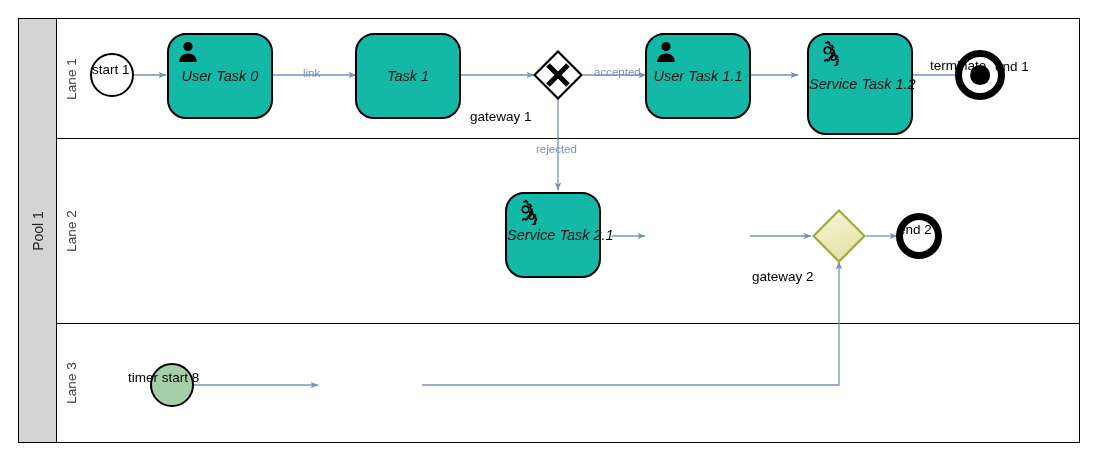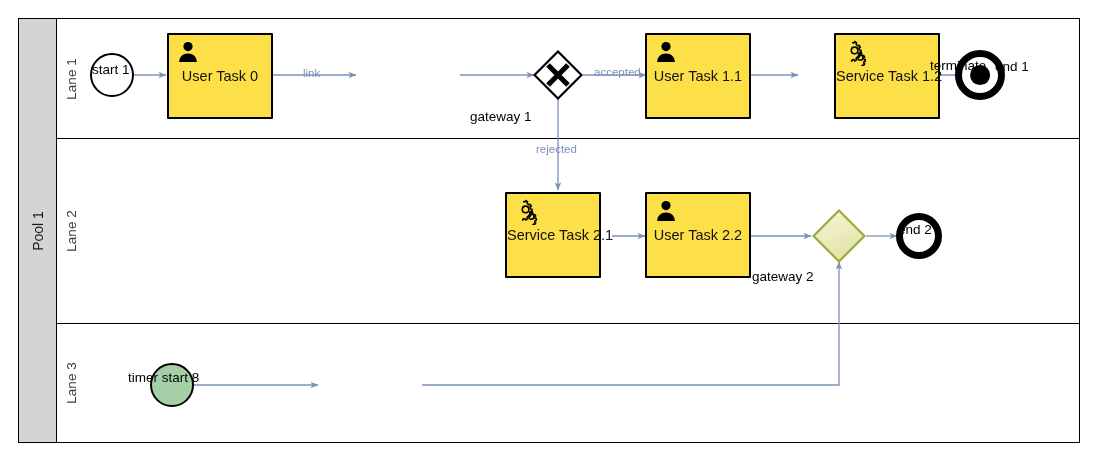--- a/index.html
+++ b/index.html
@@ -59,22 +59,23 @@
     transform: translate(-50%, -50%) rotate(-90deg);
     transform-origin: center center;
     white-space: nowrap;
     font-size: 13.5px;
     color: #3a3a3a;
   }
   
   .node { position: absolute; box-sizing: border-box; }
   .task {
     border: 2.4px solid #000000;
-    border-radius: 1px;
-    background: #fde047;
+    border-radius: 19px;
+    background: #14b8a6;
+    font-style: italic;
   }
   .task-label {
     position: absolute;
     left: 0;
     width: 100%;
     top: 50%;
     transform: translateY(-50%);
     text-align: center;
     font-size: 14.5px;
     color: #111111;
@@ -195,40 +196,43 @@
   <div class="node task" style="left:167px; top:33px; width:106px; height:86px;">
     <span class="task-icon">
       <svg viewBox="0 0 24 24" width="24" height="24">
         <circle cx="12" cy="6.6" r="4.6" fill="#000"></circle>
         <path d="M3.2 22c0-5.1 3.9-8.4 8.8-8.4S20.8 16.9 20.8 22z" fill="#000"></path>
       </svg>
     </span>
     <span class="task-label">User Task 0</span>
   </div>
 
+  <div class="node task" style="left:355px; top:33px; width:106px; height:86px;">
+    <span class="task-label">Task 1</span>
+  </div>
 
   <div class="node gateway" style="left:533px; top:50px; width:50px; height:50px;">
     <svg class="gw-shape" viewBox="0 0 50 50">
       <polygon points="25,1.5 48.5,25 25,48.5 1.5,25" fill="#ffffff" stroke="#000000" stroke-width="2.2"></polygon>
       <path d="M15,15 L35,35 M35,15 L15,35" stroke="#000000" stroke-width="5.2" stroke-linecap="butt"></path>
     </svg>
   </div>
   <span class="node-label" style="left:470px; top:109px;">gateway 1</span>
 
   <div class="node task" style="left:645px; top:33px; width:106px; height:86px;">
     <span class="task-icon">
       <svg viewBox="0 0 24 24" width="24" height="24">
         <circle cx="12" cy="6.6" r="4.6" fill="#000"></circle>
         <path d="M3.2 22c0-5.1 3.9-8.4 8.8-8.4S20.8 16.9 20.8 22z" fill="#000"></path>
       </svg>
     </span>
     <span class="task-label">User Task 1.1</span>
   </div>
 
-  <div class="node task" style="left:834px; top:33px; width:106px; height:86px;">
+  <div class="node task" style="left:807px; top:33px; width:106px; height:102px;">
     <span class="task-icon">
       <svg viewBox="0 0 26 26" width="26" height="26">
         <g fill="none" stroke="#000" stroke-width="1.6">
           <path d="M9 2.4 l1.9 .5 .9-1.2 1.7 1.1 -.3 1.5 1.4 1.4 1.5-.3 1.1 1.7 -1.2 .9 .5 1.9 1.5 .4 0 2 -1.5 .4 -.5 1.9 1.2 .9 -1.1 1.7 -1.5-.3 -1.4 1.4 .3 1.5 -1.7 1.1 -.9-1.2 -1.9 .5 -.4 1.5"></path>
         </g>
         <circle cx="11.6" cy="10.4" r="3.3" fill="none" stroke="#000" stroke-width="1.6"></circle>
         <g fill="none" stroke="#000" stroke-width="1.5">
           <path d="M15 13.2 l1.6 .3 .7-1 1.4 .9 -.2 1.2 1.1 1.2 1.2-.2 .9 1.4 -1 .7 .4 1.6 1.2 .3 0 1.7 -1.2 .3 -.4 1.6 1 .7 -.9 1.4 -1.2-.2 -1.1 1.2 .2 1.2 -1.4 .9 -.7-1 -1.6 .3"></path>
         </g>
         <circle cx="17.4" cy="17.6" r="2.6" fill="none" stroke="#000" stroke-width="1.5"></circle>
@@ -251,29 +255,20 @@
         <circle cx="11.6" cy="10.4" r="3.3" fill="none" stroke="#000" stroke-width="1.6"></circle>
         <g fill="none" stroke="#000" stroke-width="1.5">
           <path d="M15 13.2 l1.6 .3 .7-1 1.4 .9 -.2 1.2 1.1 1.2 1.2-.2 .9 1.4 -1 .7 .4 1.6 1.2 .3 0 1.7 -1.2 .3 -.4 1.6 1 .7 -.9 1.4 -1.2-.2 -1.1 1.2 .2 1.2 -1.4 .9 -.7-1 -1.6 .3"></path>
         </g>
         <circle cx="17.4" cy="17.6" r="2.6" fill="none" stroke="#000" stroke-width="1.5"></circle>
       </svg>
     </span>
     <span class="task-label">Service Task 2.1</span>
   </div>
 
-  <div class="node task" style="left:645px; top:192px; width:106px; height:86px;">
-    <span class="task-icon">
-      <svg viewBox="0 0 24 24" width="24" height="24">
-        <circle cx="12" cy="6.6" r="4.6" fill="#000"></circle>
-        <path d="M3.2 22c0-5.1 3.9-8.4 8.8-8.4S20.8 16.9 20.8 22z" fill="#000"></path>
-      </svg>
-    </span>
-    <span class="task-label">User Task 2.2</span>
-  </div>
 
   <div class="node gateway" style="left:812px; top:209px; width:54px; height:54px;">
     <svg class="gw-shape" viewBox="0 0 54 54">
       <defs>
         <linearGradient id="gw2g" x1="0" y1="0" x2="0.4" y2="1">
           <stop offset="0%" stop-color="#f7f7d8"></stop>
           <stop offset="100%" stop-color="#e3e3a8"></stop>
         </linearGradient>
       </defs>
       <polygon points="27,1.5 52.5,27 27,52.5 1.5,27" fill="url(#gw2g)" stroke="#9aab3c" stroke-width="2.2"></polygon>

